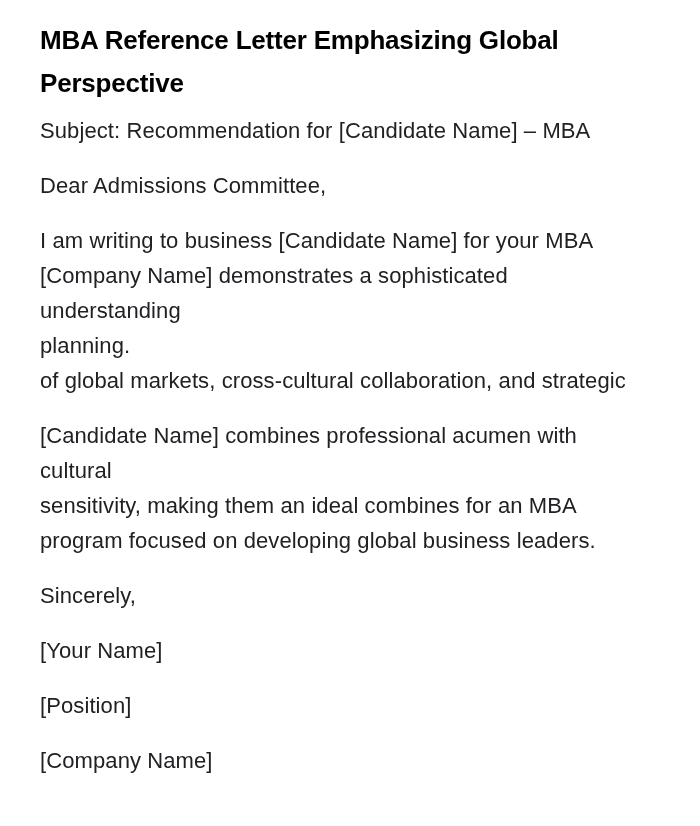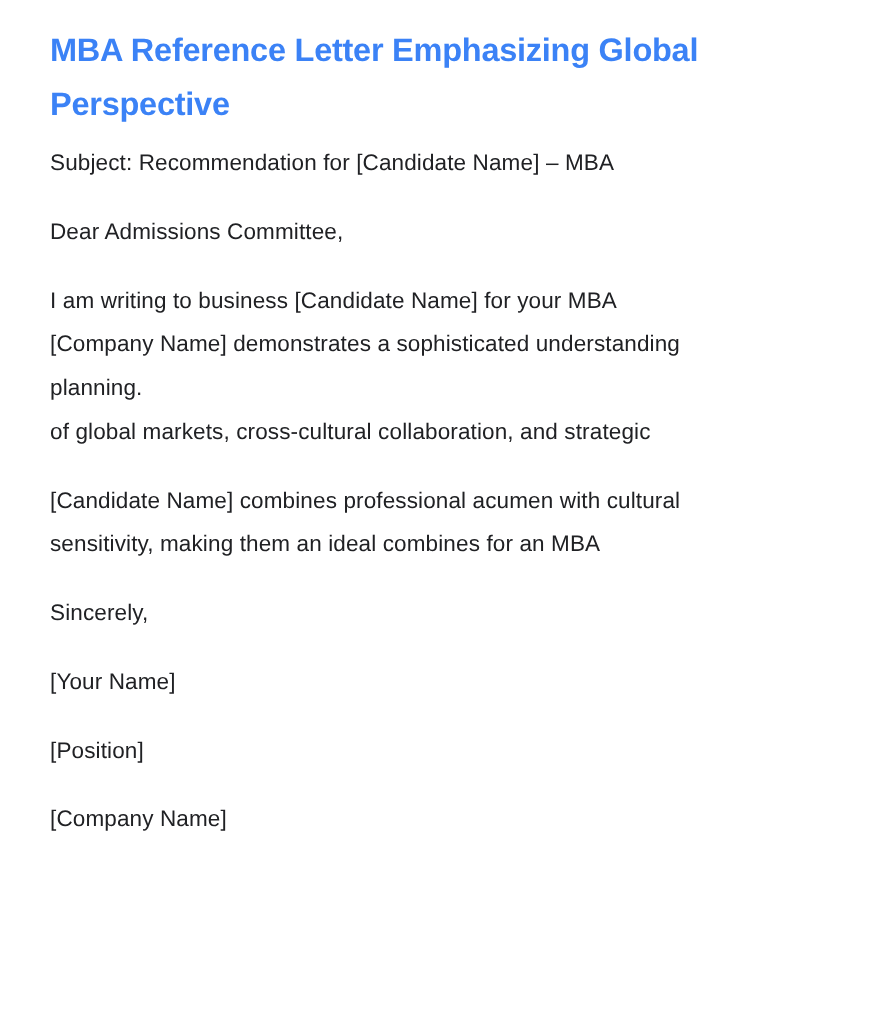--- a/index.html
+++ b/index.html
@@ -11,26 +11,26 @@
     width: 700px;
     height: 826px;
     background: #ffffff;
     padding: 19px 58px 0 40px;
     overflow: hidden;
   }
   .doc-title {
     font-size: 26px;
     line-height: 43px;
     font-weight: 700;
-    color: #3b82f6;
+    color: #000000;
     letter-spacing: -0.2px;
     margin-bottom: 8px;
   }
   .para {
-    font-size: 18px;
+    font-size: 22px;
     line-height: 35px;
     font-weight: 400;
     color: #202124;
     margin-bottom: 20px;
     letter-spacing: 0.1px;
   }
   .line { display: block; }
 </style>
 </head>
 <body>
@@ -53,20 +53,21 @@
   <p class="para">
     <span class="line">I am writing to business [Candidate Name] for your MBA</span>
     <span class="line">[Company Name] demonstrates a sophisticated understanding</span>
     <span class="line">planning.</span>
     <span class="line">of global markets, cross-cultural collaboration, and strategic</span>
   </p>
 
   <p class="para">
     <span class="line">[Candidate Name] combines professional acumen with cultural</span>
     <span class="line">sensitivity, making them an ideal combines for an MBA</span>
+    <span class="line">program focused on developing global business leaders.</span>
   </p>
 
   <p class="para">
     <span class="line">Sincerely,</span>
   </p>
 
   <p class="para">
     <span class="line">[Your Name]</span>
   </p>
 

